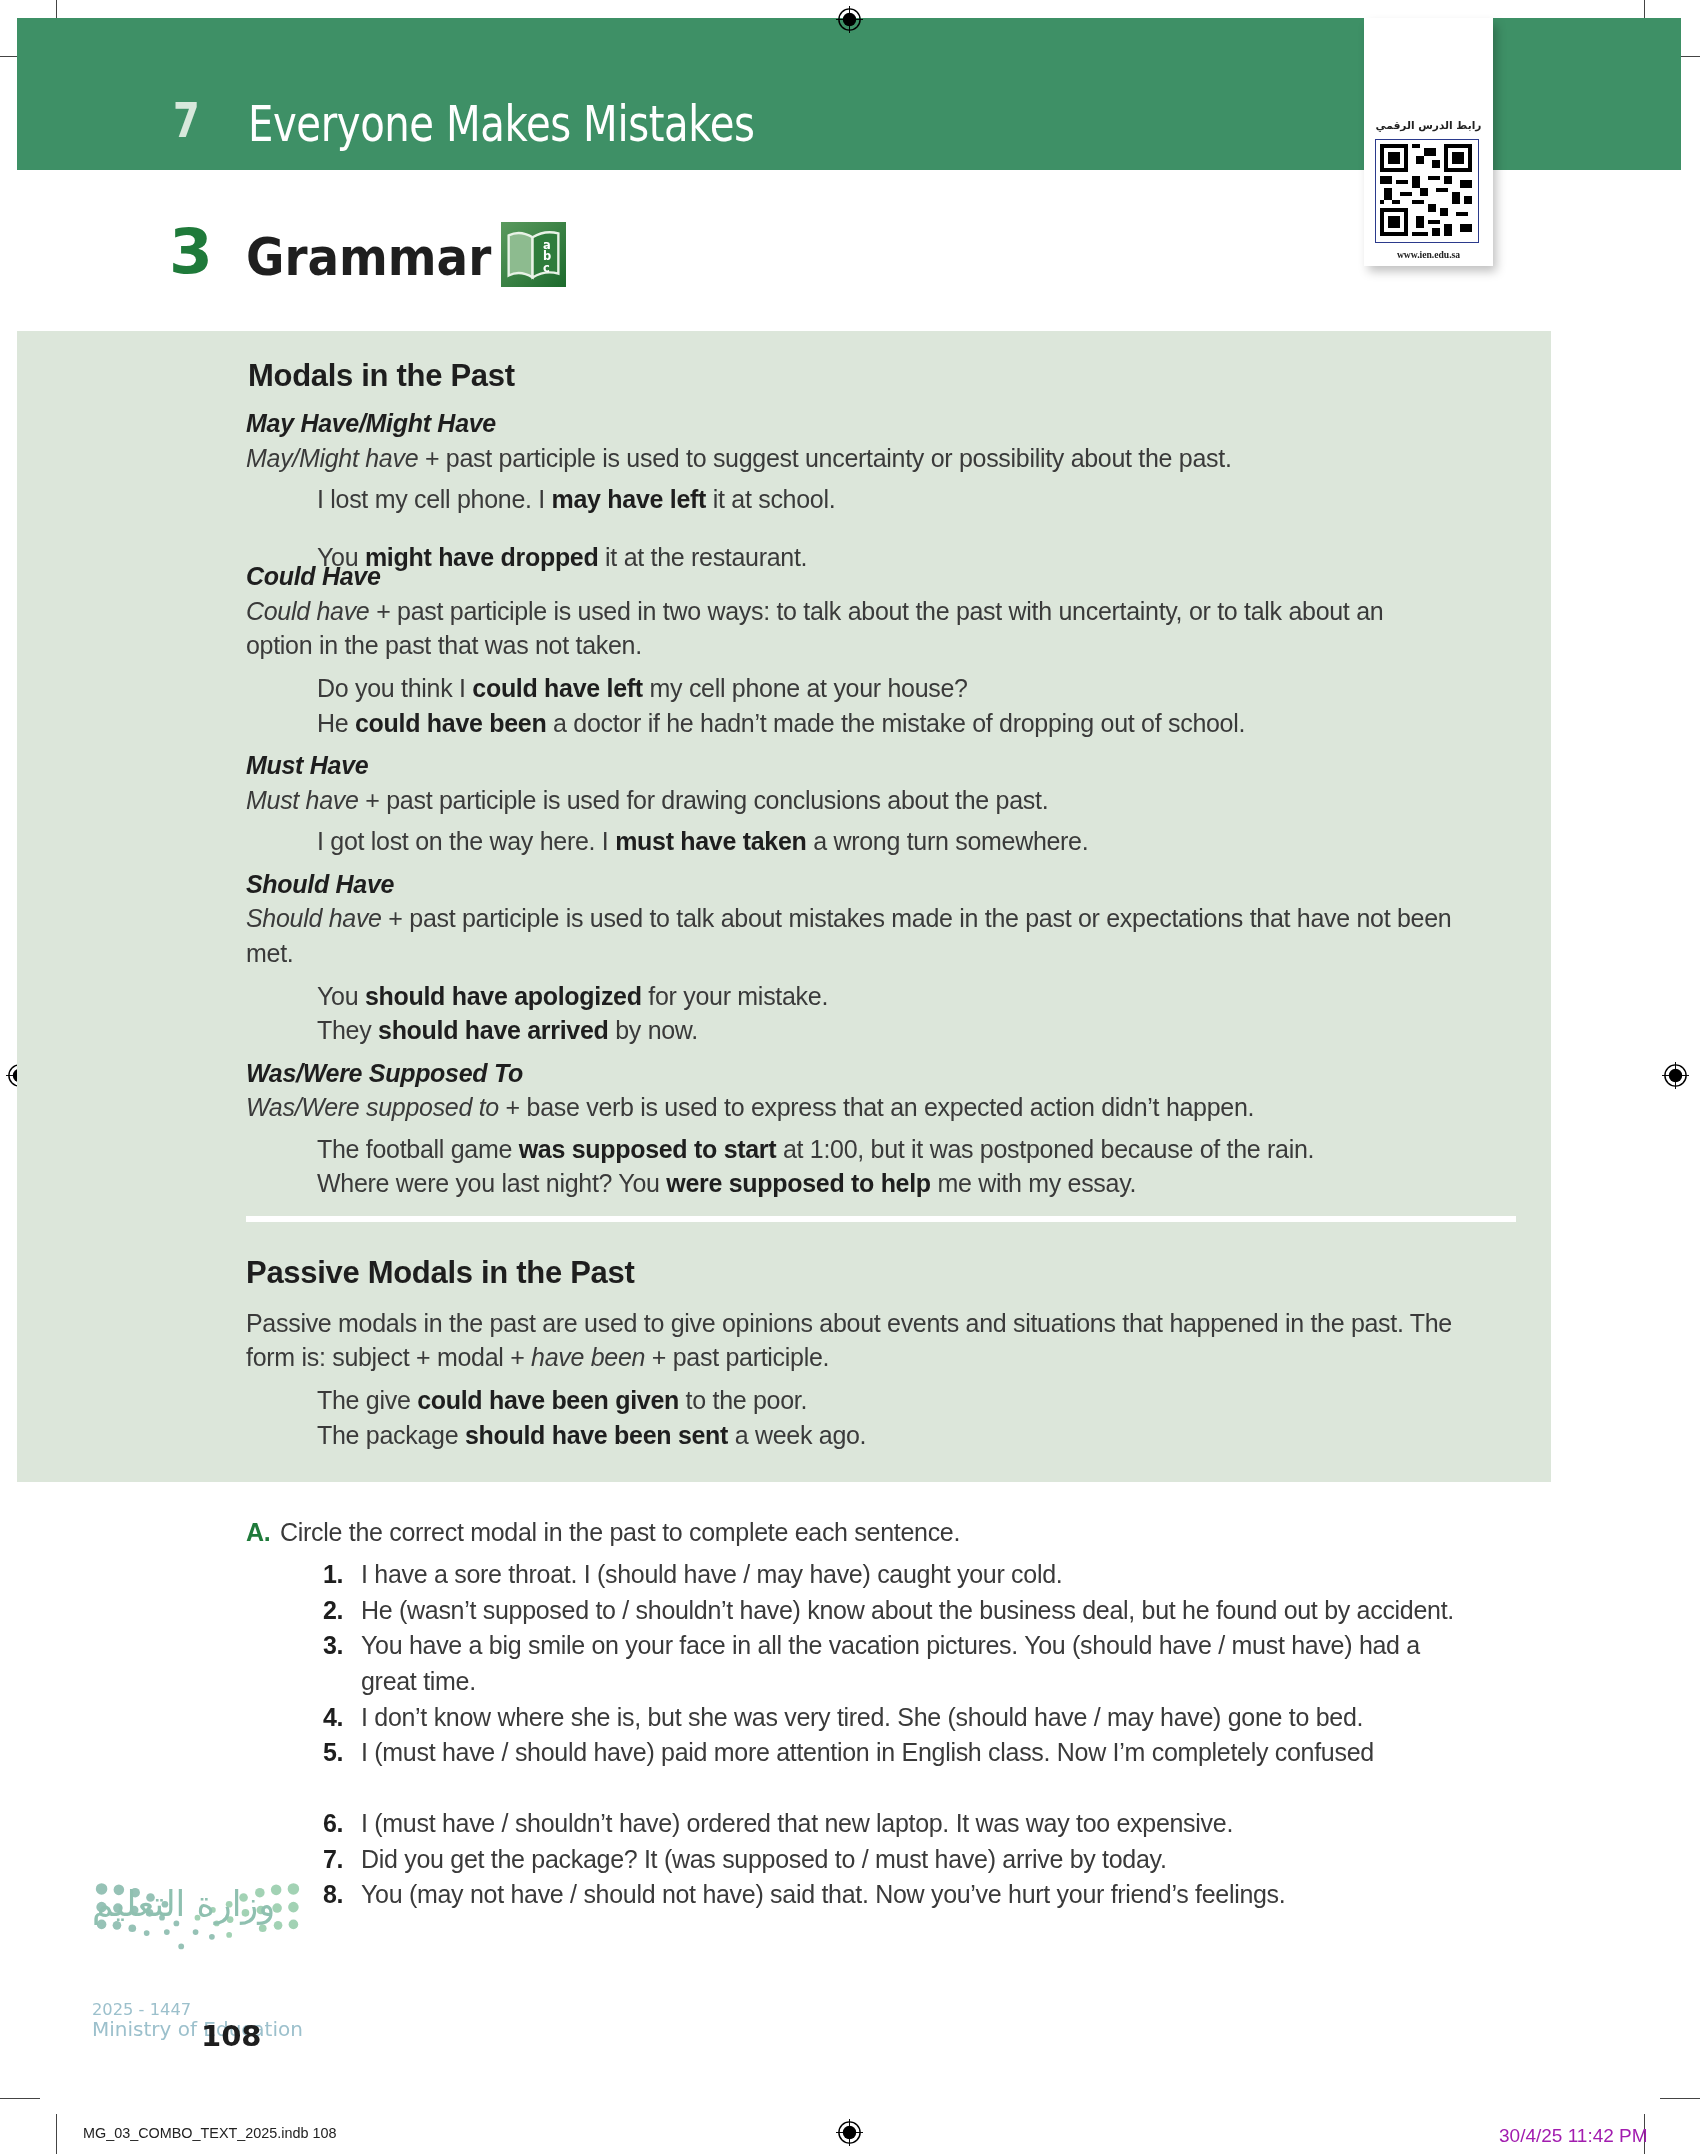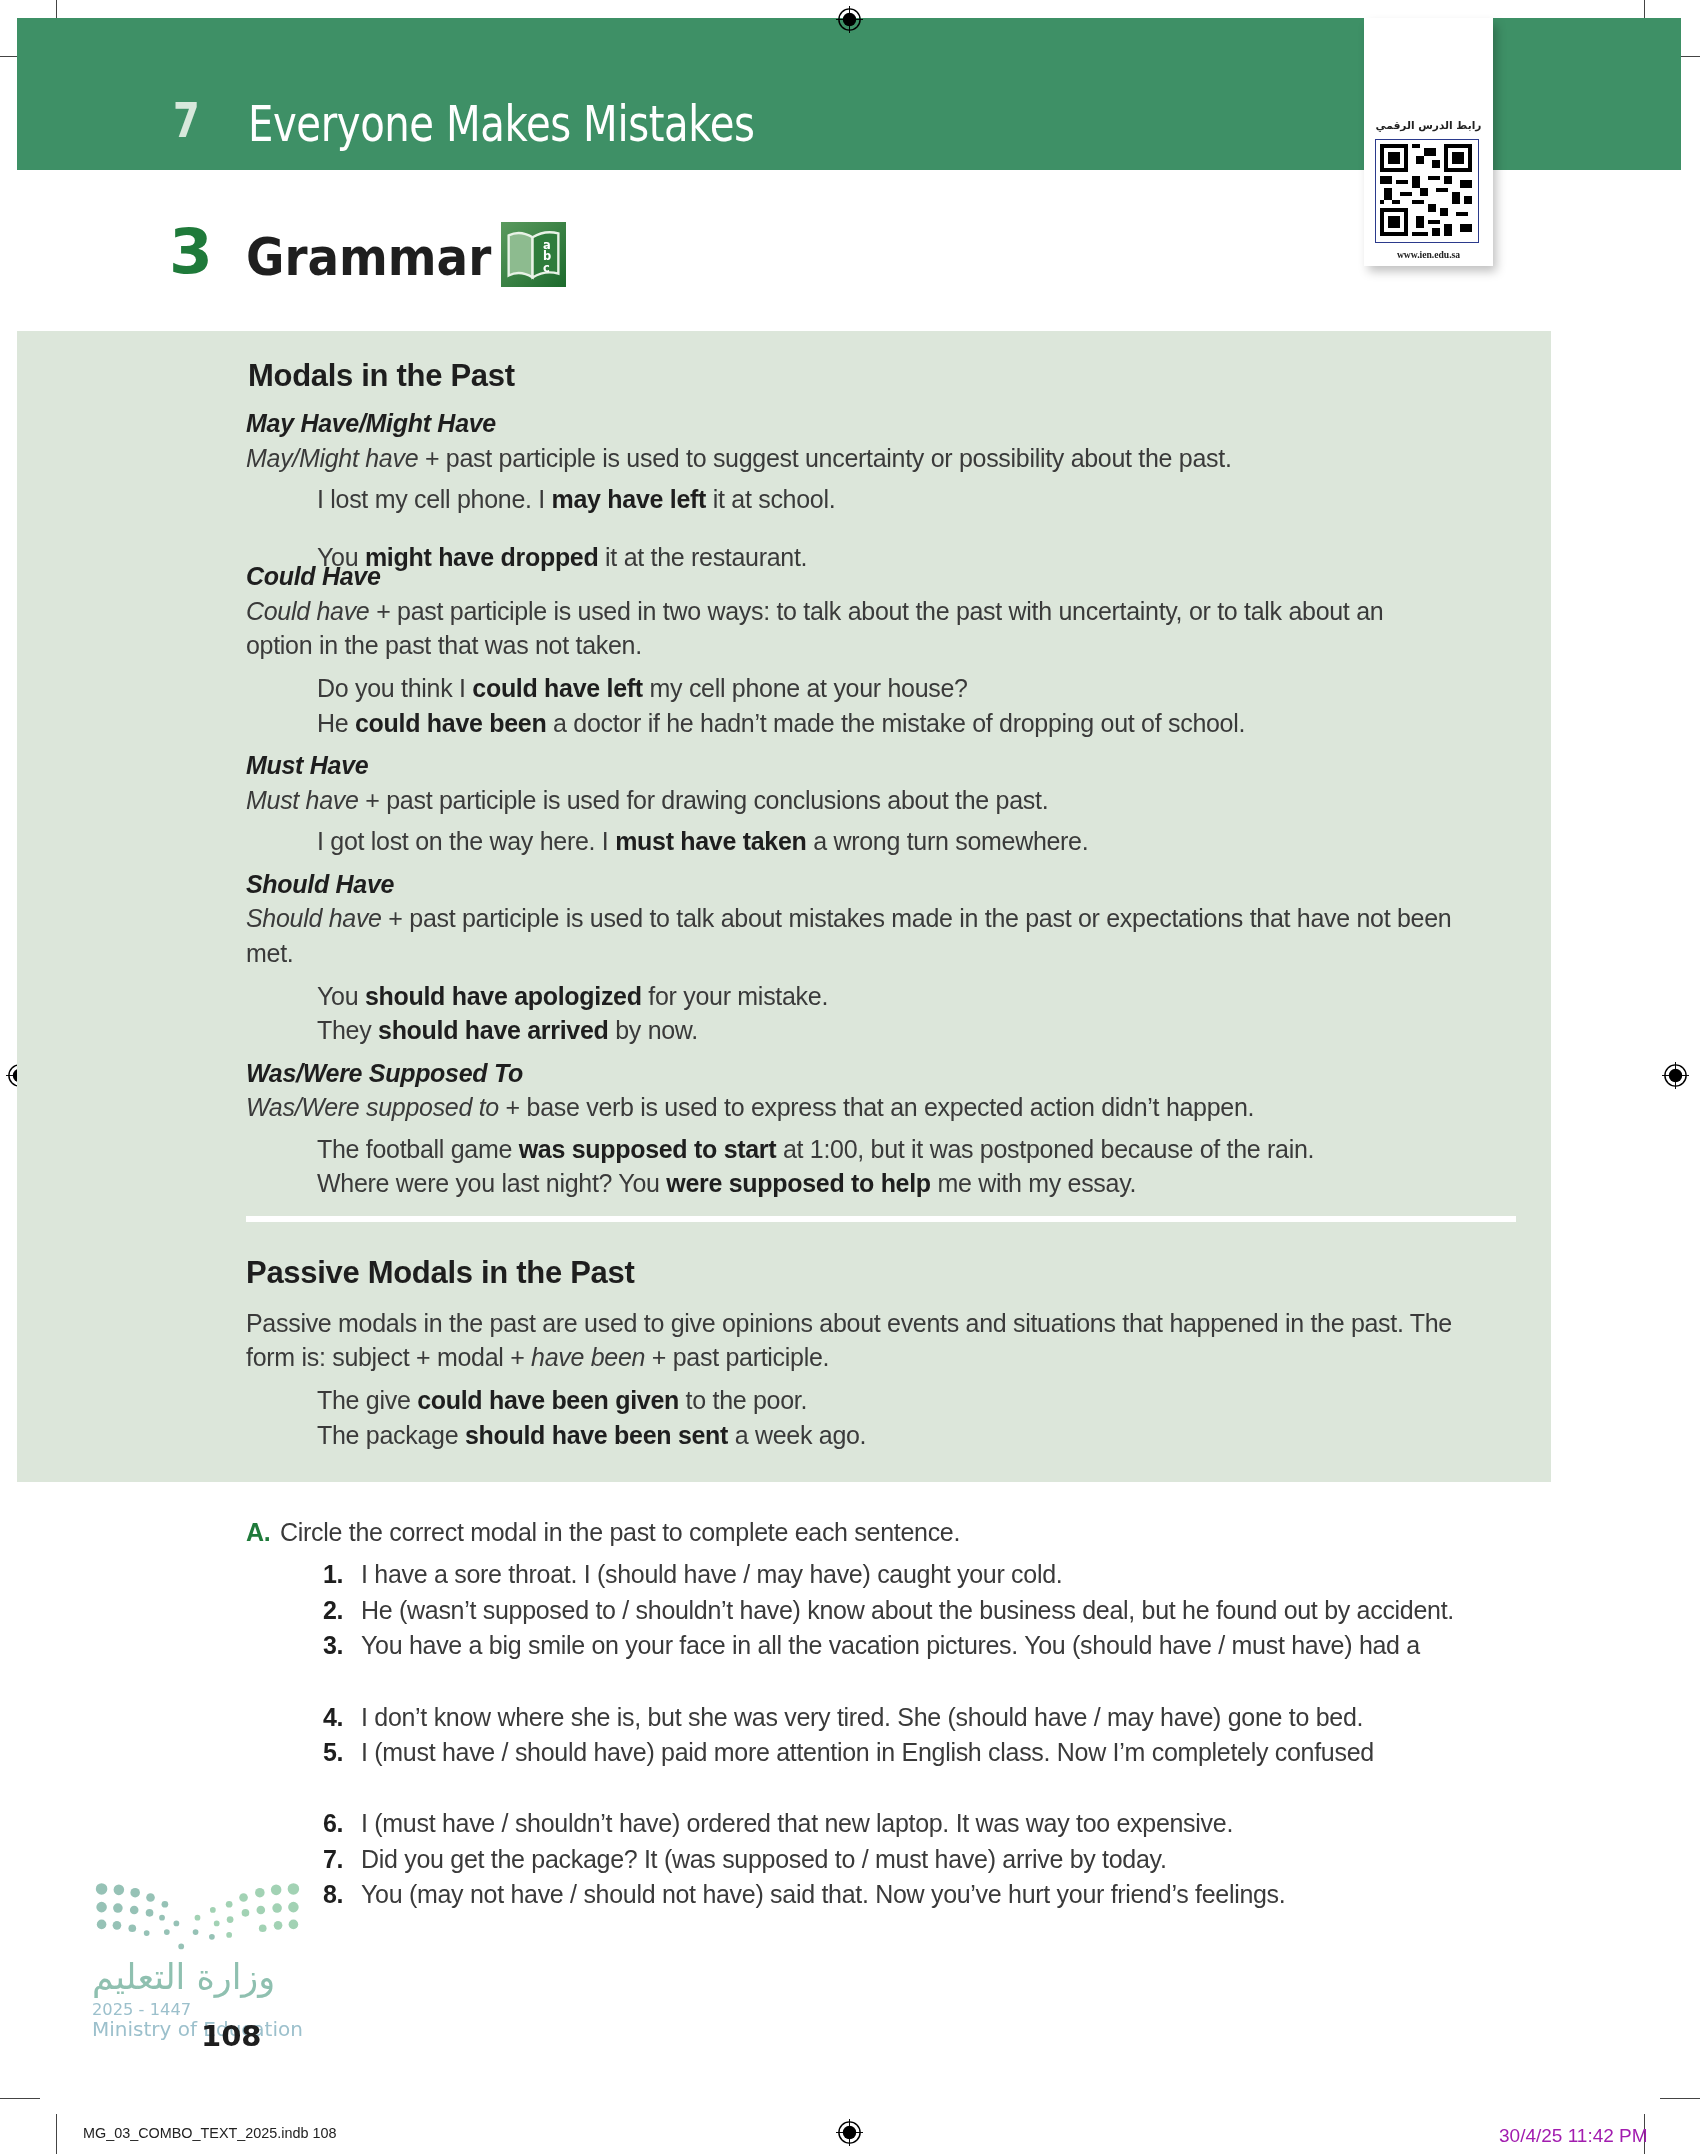--- a/index.html
+++ b/index.html
@@ -39,21 +39,21 @@
 
   
   .ex-head { left:246px; top:1518px; font-size:25px; color:#3a3a3a; white-space:nowrap; letter-spacing:-0.3px; }
   .ex-head .letter { color:#1f7a3a; font-weight:bold; margin-right:9.6px; }
   .item { position:absolute; left:279px; font-size:25px; color:#3a3a3a; white-space:nowrap; letter-spacing:-0.3px; line-height:36px;margin-left:44px; }
   .item .n { display:inline-block; width:38px; font-weight:bold; color:#1e1e1e; }
   .item .cont { display:block; padding-left:38px; }
 
   
   .moe-logo { left:92px; top:1883px; width:211px; }
-  .moe-ar { left:92px; top:1957px; font-size:35px; color:#8fc0b0; font-family:"DejaVu Sans", sans-serif; direction:rtl; }
+  .moe-ar { left:92px; top:1884px; font-size:35px; color:#8fc0b0; font-family:"DejaVu Sans", sans-serif; direction:rtl; }
   .moe-en { left:92px; top:2017px; font-size:20px; color:#9cc0cc; font-family:"DejaVu Sans", sans-serif; }
   .moe-yr { left:92px; top:2000px; font-size:16.3px; color:#9cc0cc; font-family:"DejaVu Sans", sans-serif; }
   .page-num { left:169px; top:2019px; font-size:29px; font-weight:bold; color:#1e1e1e; font-family:"DejaVu Sans", sans-serif;margin-left:32px; }
 
   
   .slug-left { left:83px; top:2125px; font-size:14.4px; color:#222; }
   .slug-right { left:1499px; top:2125px; font-size:19px; color:#a21caf; }
 
   .reg { position:absolute; width:27px; height:27px; }
 </style>
@@ -198,21 +198,21 @@
 <div class="gtext sec-title" style="top:1252px;">Passive Modals in the Past</div>
 <div class="gtext" style="top:1307px;">Passive modals in the past are used to give opinions about events and situations that happened in the past. The</div>
 <div class="gtext" style="top:1341px;"><span>form is: subject + modal + </span><i>have been</i><span> + past participle.</span></div>
 <div class="gtext ex" style="top:1384px;"><span>The give </span><b>could have been given</b><span> to the poor.</span></div>
 <div class="gtext ex" style="top:1419px;"><span>The package </span><b>should have been sent</b><span> a week ago.</span></div>
 
 <div class="abs ex-head"><span class="letter">A.</span><span>Circle the correct modal in the past to complete each sentence.</span></div>
 
 <div class="item" style="top:1556px;"><span class="n">1.</span><span>I have a sore throat. I (should have / may have) caught your cold.</span></div>
 <div class="item" style="top:1592px;"><span class="n">2.</span><span>He (wasn’t supposed to / shouldn’t have) know about the business deal, but he found out by accident.</span></div>
-<div class="item" style="top:1627px;"><span class="n">3.</span><span>You have a big smile on your face in all the vacation pictures. You (should have / must have) had a</span></div>
+<div class="item" style="top:1627px;"><span class="n">3.</span><span>You have a big smile on your face in all the vacation pictures. You (should have / must have) had a</span><span class="cont">great time.</span></div>
 <div class="item" style="top:1699px;"><span class="n">4.</span><span>I don’t know where she is, but she was very tired. She (should have / may have) gone to bed.</span></div>
 <div class="item" style="top:1734px;"><span class="n">5.</span><span>I (must have / should have) paid more attention in English class. Now I’m completely confused</span></div>
 <div class="item" style="top:1805px;"><span class="n">6.</span><span>I (must have / shouldn’t have) ordered that new laptop. It was way too expensive.</span></div>
 <div class="item" style="top:1841px;"><span class="n">7.</span><span>Did you get the package? It (was supposed to / must have) arrive by today.</span></div>
 <div class="item" style="top:1876px;"><span class="n">8.</span><span>You (may not have / should not have) said that. Now you’ve hurt your friend’s feelings.</span></div>
 
 <svg class="abs moe-logo" style="height:77px;" viewBox="0 0 220 80">
   <g fill="#96c2b6">
     <circle cx="10" cy="6" r="6"></circle>
       <circle cx="28" cy="7" r="5.5"></circle>

